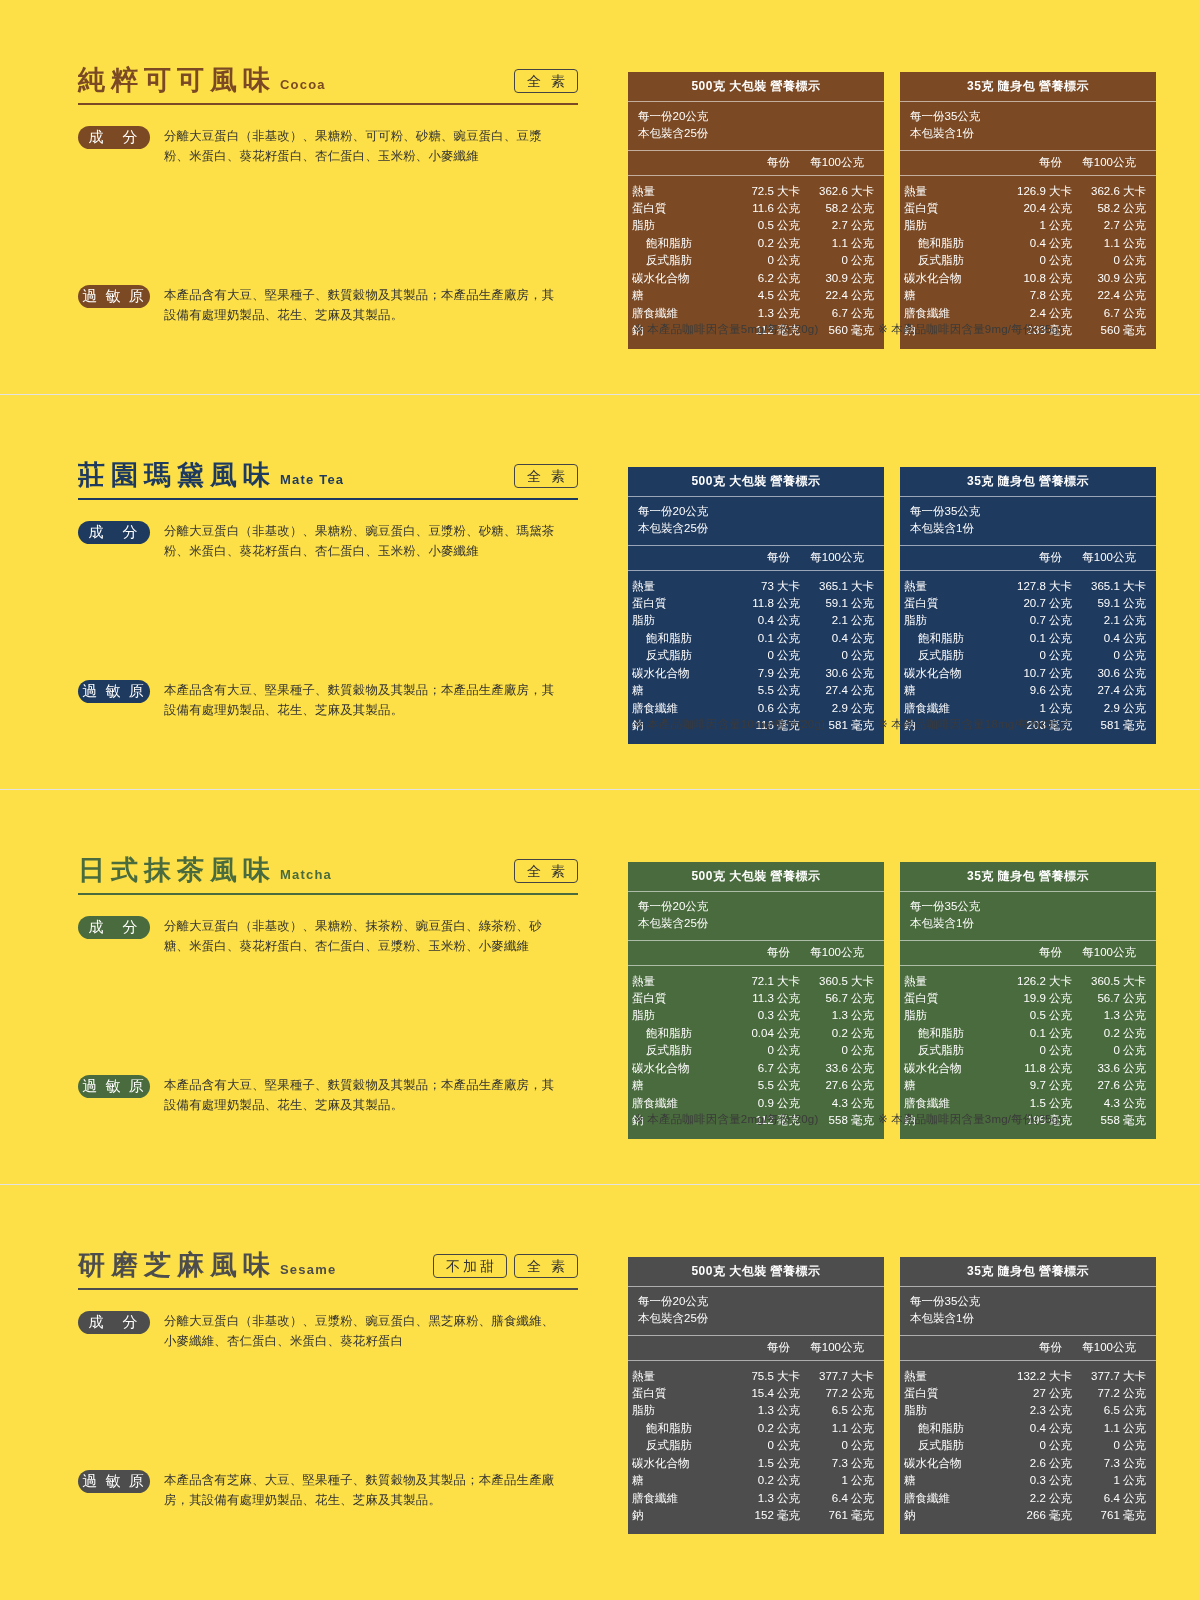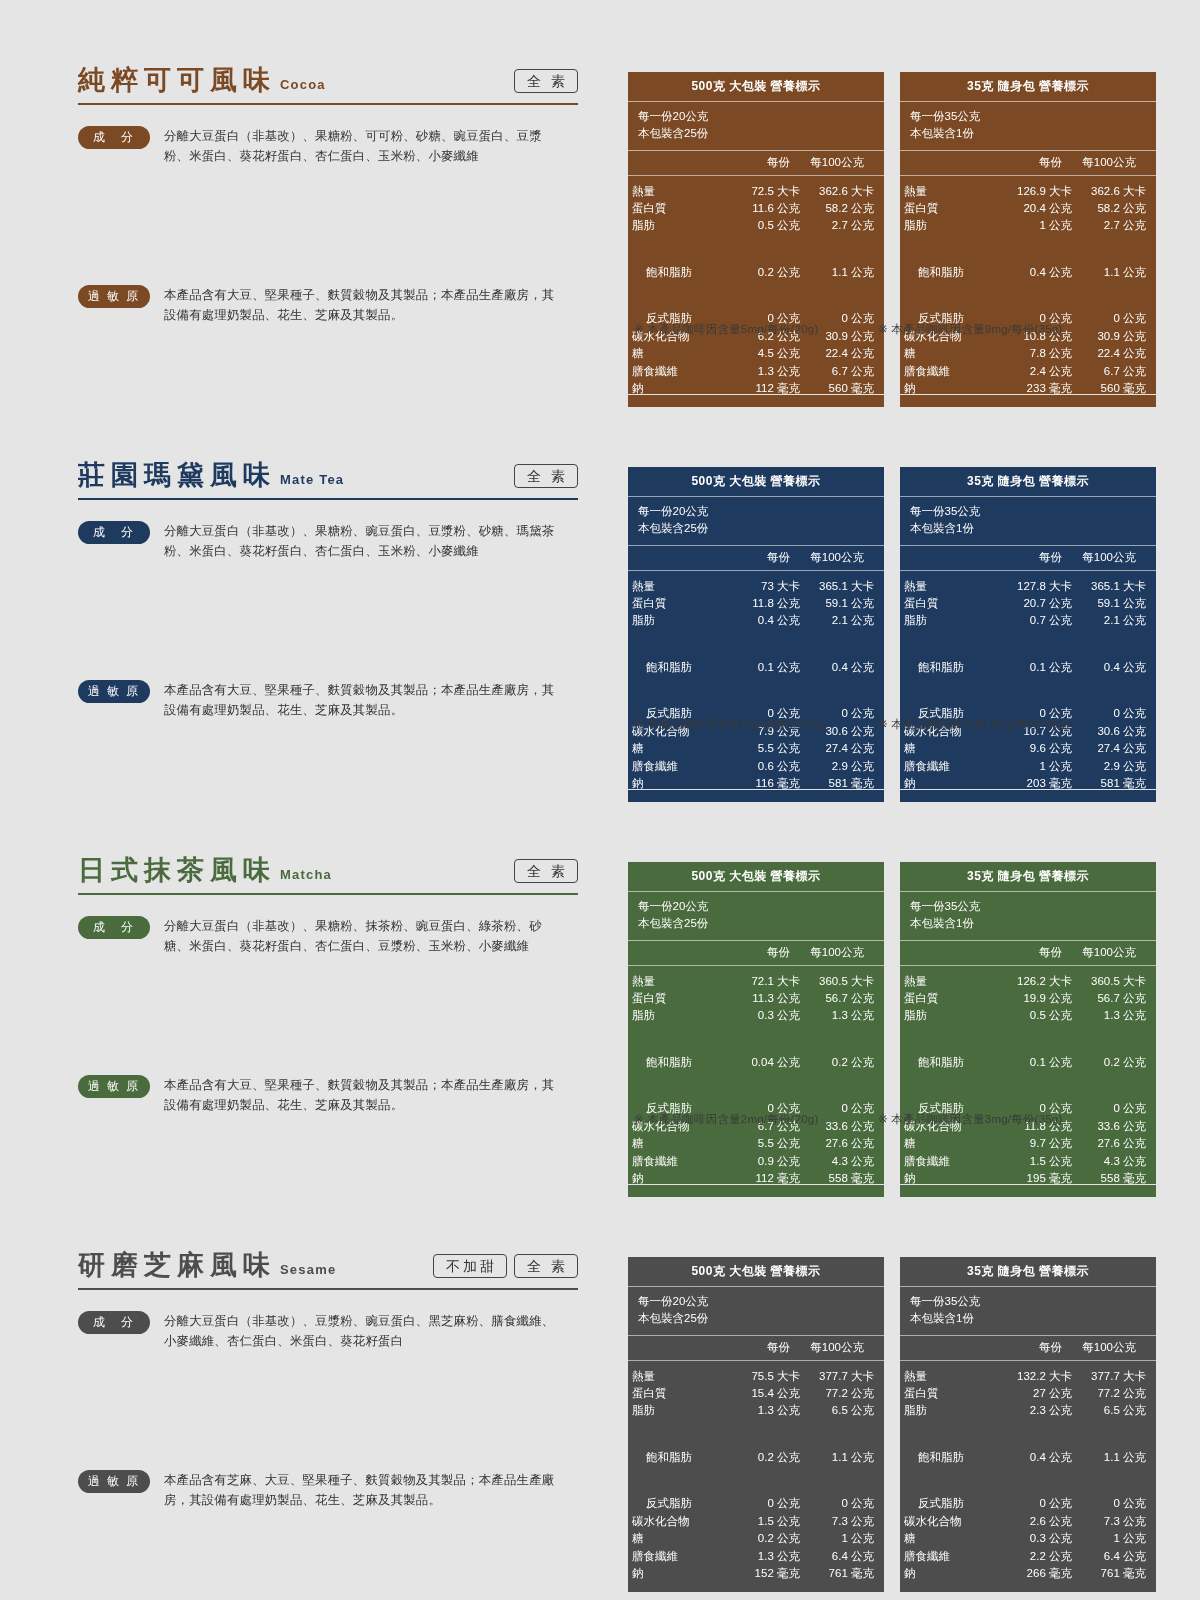--- a/index.html
+++ b/index.html
@@ -5,21 +5,21 @@
   html, body {
     margin: 0;
     padding: 0;
     background: #ffffff;
     font-family: "Liberation Sans", "DejaVu Sans", sans-serif;
   }
   #page {
     position: relative;
     width: 1200px;
     height: 1600px;
-    background: #e5e5e5;
+    background: #fde047;
     overflow: hidden;
   }
   .product {
     position: relative;
     width: 1200px;
     height: 395px;
     box-sizing: border-box;
   }
   .divider {
     position: absolute;
@@ -79,21 +79,21 @@
   .info-row {
     display: flex;
     margin-top: 21px;
   }
   .pill {
     flex: 0 0 auto;
     width: 72px;
     height: 23px;
     border-radius: 12px;
     color: #fff;
-    font-size: 12px;
+    font-size: 15px;
     letter-spacing: 2px;
     display: flex;
     align-items: center;
     justify-content: center;
     margin-right: 14px;
     box-sizing: border-box;
   }
   .info-text {
     font-size: 12.4px;
     line-height: 1.62;
@@ -156,21 +156,20 @@
     align-items: baseline;
     line-height: 1.52;
     font-size: 11.5px;
   }
   .nt-label {
     flex: 1 1 auto;
     white-space: nowrap;
   }
   .nt-label.indent {
     padding-left: 14px;
-    margin-top: 29px;
   }
   .nt-val {
     width: 74px;
     text-align: right;
     white-space: nowrap;
   }
   .caffeine {
     position: absolute;
     font-size: 11.5px;
     color: #3a3a3a;

